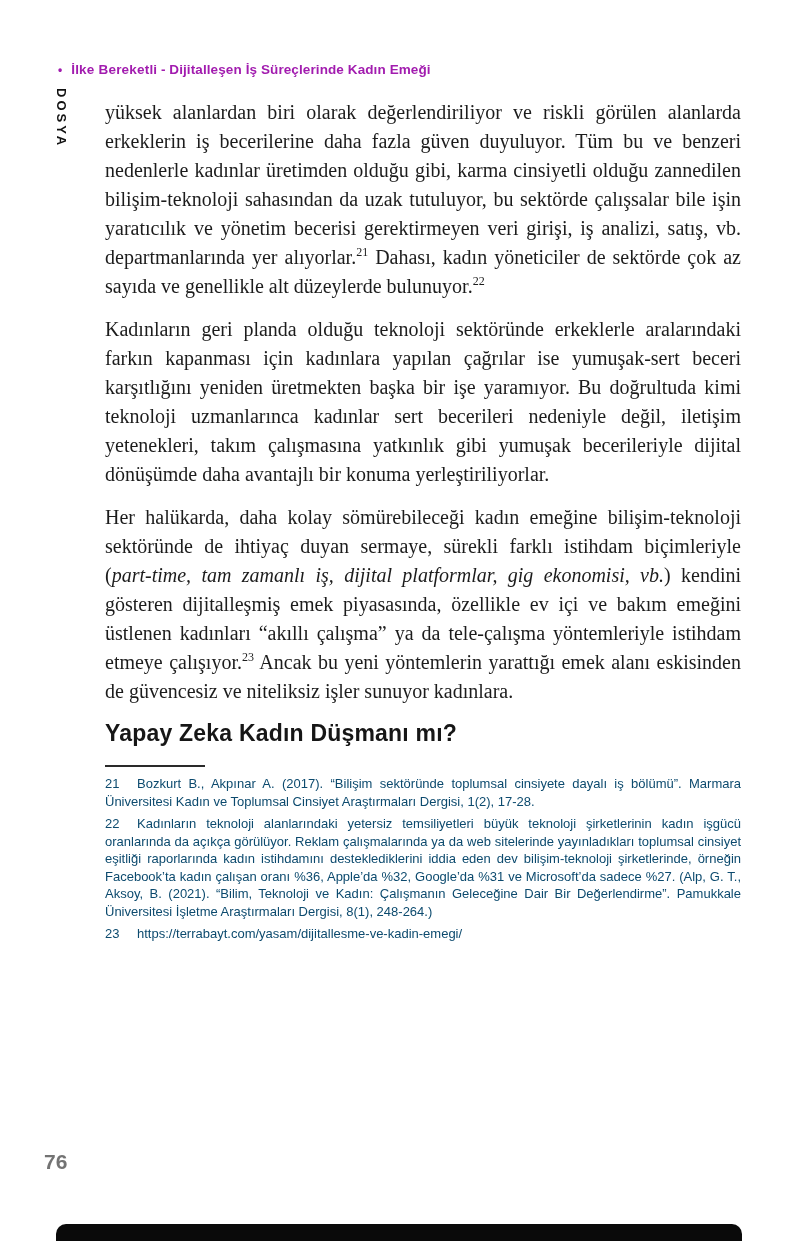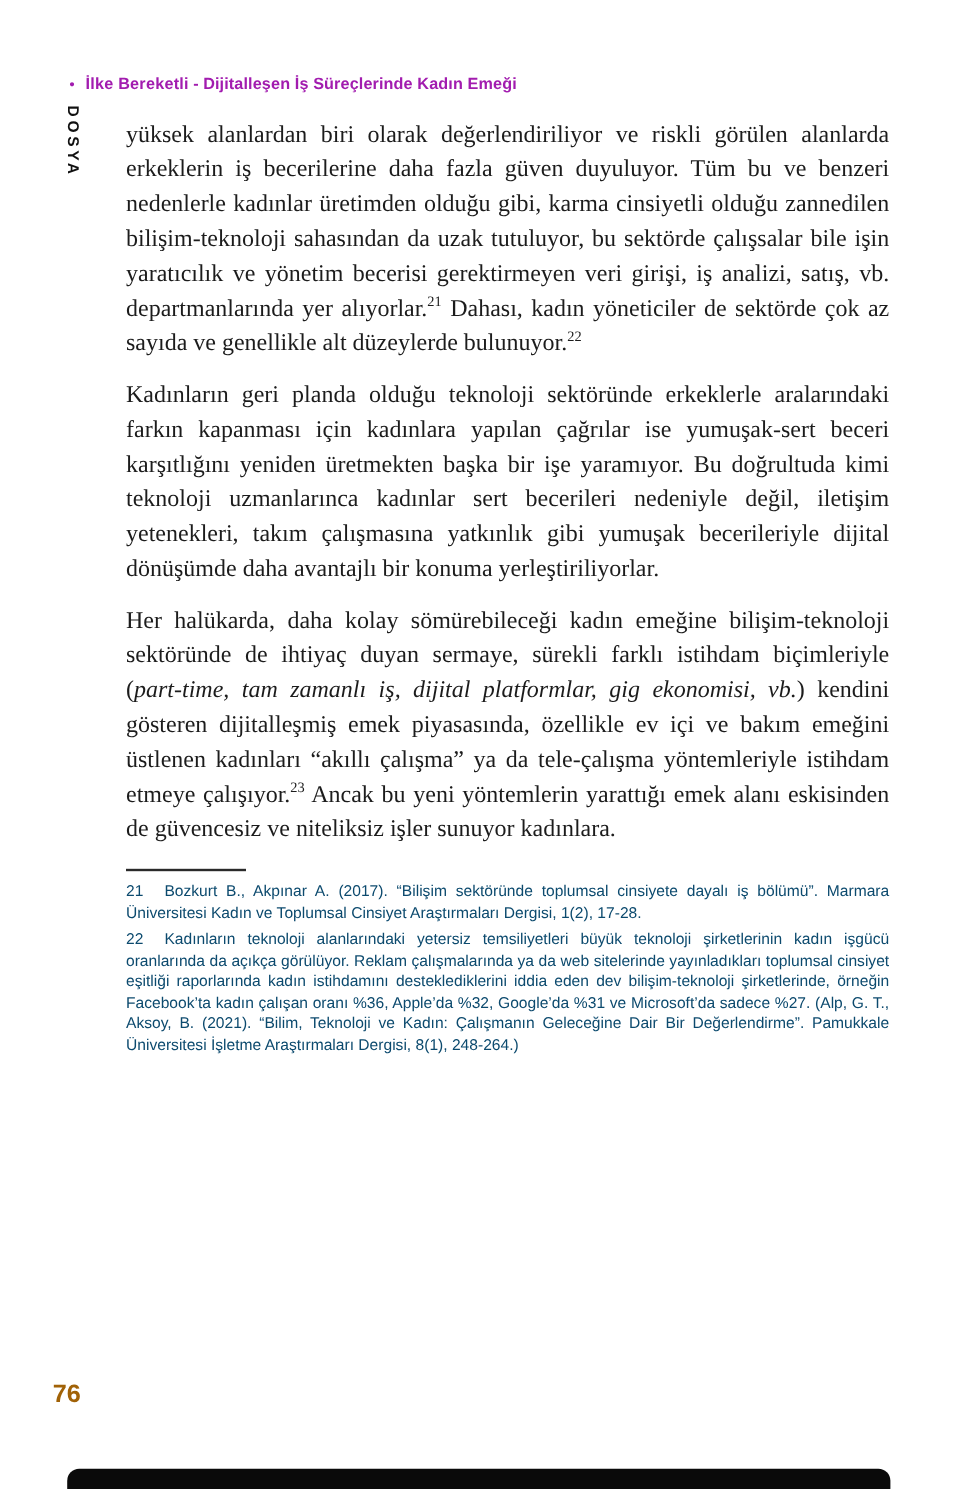--- a/index.html
+++ b/index.html
@@ -93,21 +93,21 @@
   }
 
   
   .page-number {
     position: absolute;
     left: 44px;
     top: 1150px;
     font-family: "Liberation Sans", sans-serif;
     font-weight: bold;
     font-size: 21px;
-    color: #a16207;
+    color: #737373;
   }
 
   
   .bottom-bar {
     position: absolute;
     left: 56px;
     top: 1224px;
     width: 686px;
     height: 26px;
     background: #0a0a0a;
@@ -126,33 +126,37 @@
   <div class="dosya-label">DOSYA</div>
 
   <main class="text-column">
 
     <p class="para"><span>yüksek alanlardan biri olarak değerlendiriliyor ve riskli görülen alanlarda erkeklerin iş becerilerine daha fazla güven duyuluyor. Tüm bu ve benzeri nedenlerle kadınlar üretimden olduğu gibi, karma cinsiyetli olduğu zannedilen bilişim-teknoloji sahasından da uzak tutuluyor, bu sektörde çalışsalar bile işin yaratıcılık ve yönetim becerisi gerektirmeyen veri girişi, iş analizi, satış, vb. departmanlarında yer alıyorlar.</span><sup>21</sup><span> Dahası, kadın yöneticiler de sektörde çok az sayıda ve genellikle alt düzeylerde bulunuyor.</span><sup>22</sup></p>
 
     <p class="para"><span>Kadınların geri planda olduğu teknoloji sektöründe erkeklerle aralarındaki farkın kapanması için kadınlara yapılan çağrılar ise yumuşak-sert beceri karşıtlığını yeniden üretmekten başka bir işe yaramıyor. Bu doğrultuda kimi teknoloji uzmanlarınca kadınlar sert becerileri nedeniyle değil, iletişim yetenekleri, takım çalışmasına yatkınlık gibi yumuşak becerileriyle dijital dönüşümde daha avantajlı bir konuma yerleştiriliyorlar.</span></p>
 
     <p class="para"><span>Her halükarda, daha kolay sömürebileceği kadın emeğine bilişim-teknoloji sektöründe de ihtiyaç duyan sermaye, sürekli farklı istihdam biçimleriyle (</span><span class="italic">part-time, tam zamanlı iş, dijital platformlar, gig ekonomisi, vb.</span><span>) kendini gösteren dijitalleşmiş emek piyasasında, özellikle ev içi ve bakım emeğini üstlenen kadınları “akıllı çalışma” ya da tele-çalışma yöntemleriyle istihdam etmeye çalışıyor.</span><sup>23</sup><span> Ancak bu yeni yöntemlerin yarattığı emek alanı eskisinden de güvencesiz ve niteliksiz işler sunuyor kadınlara.</span></p>
 
+    <h2 class="section-heading">Yapay Zeka Kadın Düşmanı mı?</h2>
 
 
     <div class="footnote-block">
       <div class="footnote-rule"></div>
 
       <p class="footnote">
         <span class="fn-num">21</span><span class="fn-text">Bozkurt B., Akpınar A. (2017). “Bilişim sektöründe toplumsal cinsiyete dayalı iş bölümü”. Marmara Üniversitesi Kadın ve Toplumsal Cinsiyet Araştırmaları Dergisi, 1(2), 17-28.</span>
       </p>
 
       <p class="footnote">
         <span class="fn-num">22</span><span class="fn-text">Kadınların teknoloji alanlarındaki yetersiz temsiliyetleri büyük teknoloji şirketlerinin kadın işgücü oranlarında da açıkça görülüyor. Reklam çalışmalarında ya da web sitelerinde yayınladıkları toplumsal cinsiyet eşitliği raporlarında kadın istihdamını desteklediklerini iddia eden dev bilişim-teknoloji şirketlerinde, örneğin Facebook’ta kadın çalışan oranı %36, Apple’da %32, Google’da %31 ve Microsoft’da sadece %27. (Alp, G. T., Aksoy, B. (2021). “Bilim, Teknoloji ve Kadın: Çalışmanın Geleceğine Dair Bir Değerlendirme”. Pamukkale Üniversitesi İşletme Araştırmaları Dergisi, 8(1), 248-264.)</span>
       </p>
 
+      <p class="footnote">
+        <span class="fn-num">23</span><span class="fn-text">https://terrabayt.com/yasam/dijitallesme-ve-kadin-emegi/</span>
+      </p>
     </div>
 
   </main>
 
   <div class="page-number">76</div>
 
   <div class="bottom-bar"></div>
 
 </div>
 

